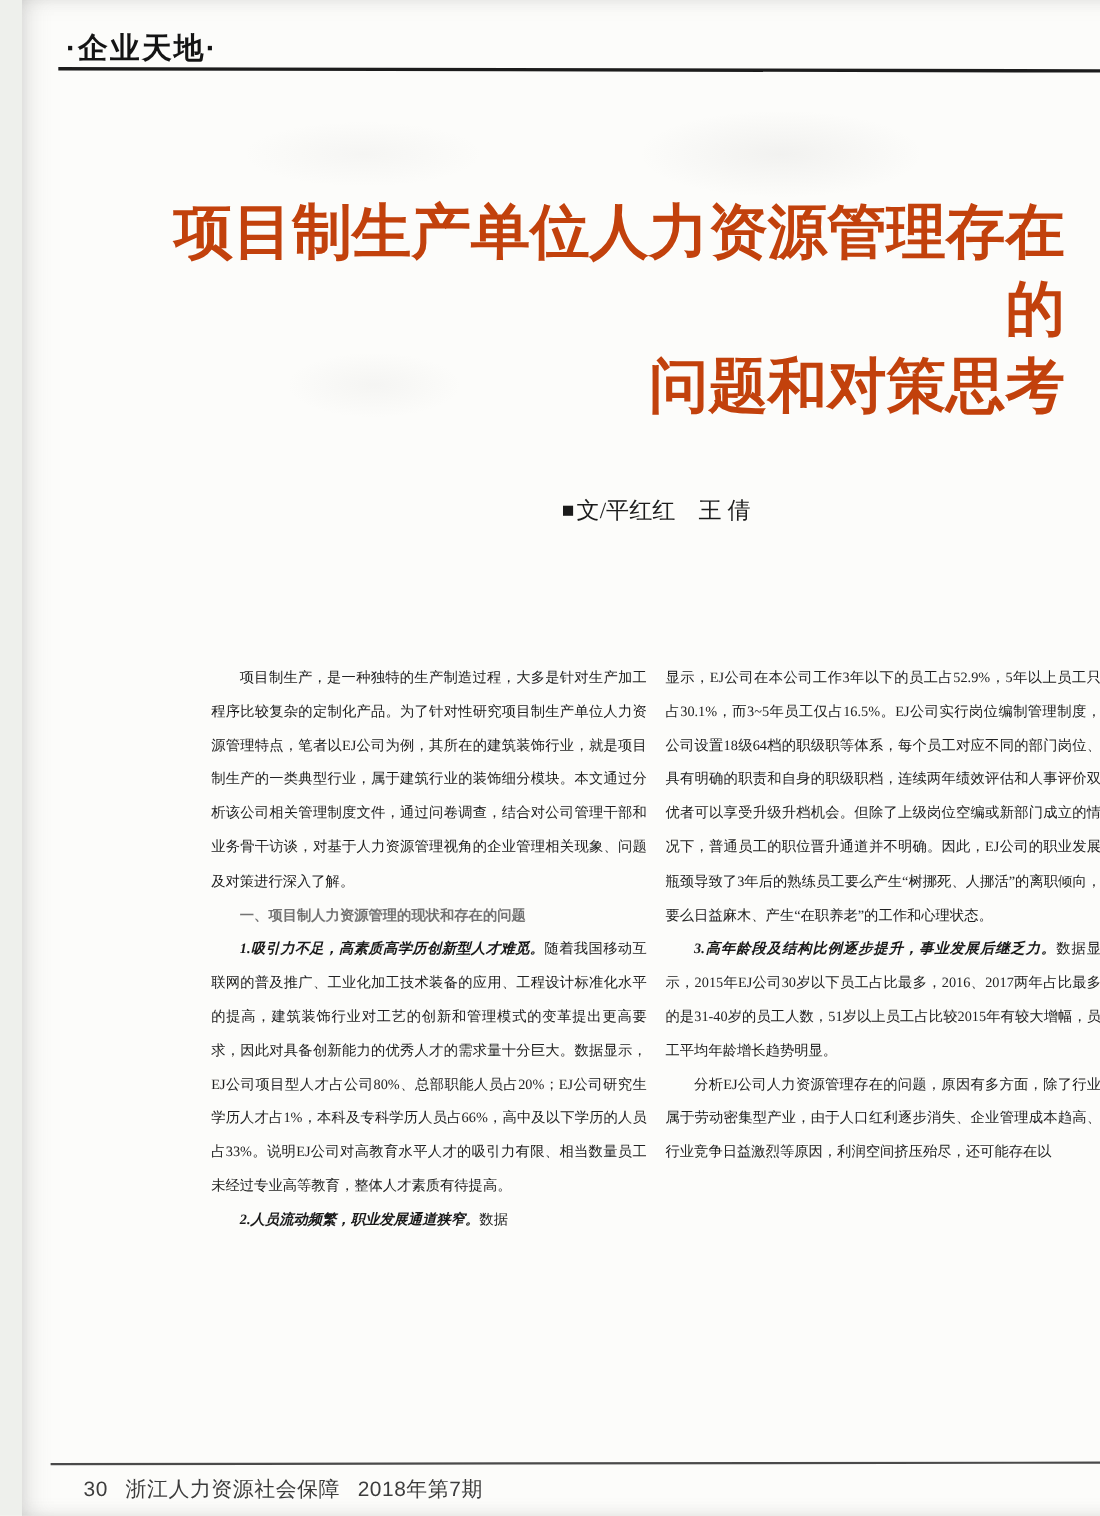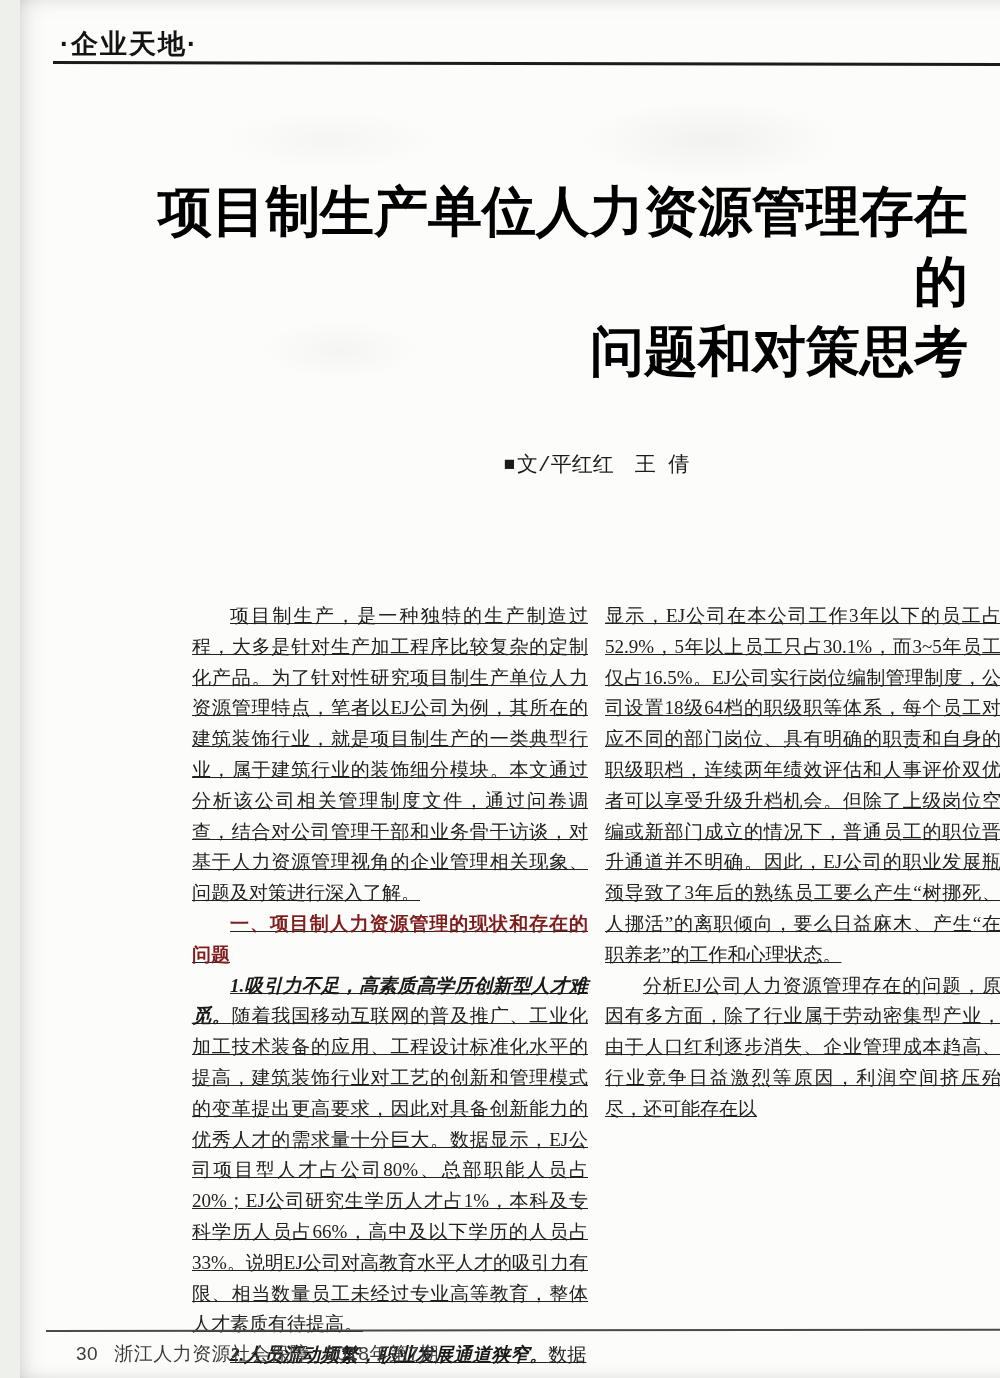--- a/index.html
+++ b/index.html
@@ -37,43 +37,42 @@
   .header-rule{
     position:absolute;left:33px;right:6px;top:61px;height:2.5px;
     background:#1c1c1c;transform:rotate(.12deg);transform-origin:left center;
   }
 
   .title{
     position:absolute;right:52px;top:176px;left:90px;
     text-align:right;
     font-family:"Liberation Sans", sans-serif;
     font-weight:900;font-size:54px;line-height:70px;
-    color:#000000;letter-spacing:0;
+    color:#c2410c;letter-spacing:0;
   }
 
   .byline{
     position:absolute;left:172px;width:809px;top:450px;
     text-align:center;font-size:21px;color:#1b1b1b;
-    font-family:Liberation Mono, monospace;
+    font-family:Liberation Serif, serif;
   }
   .byline .sq{font-size:19px;position:relative;top:-1px;margin-right:2px;}
 
   .col{
     position:absolute;top:601px;width:396px;
-    font-size:19px;line-height:30.8px;color:#212121;
+    font-size:13px;line-height:30.8px;color:#212121;
     text-align:justify;
-    text-decoration:underline;
   }
   .col-left{left:172px;}
   .col-right{left:585px;}
   .col p{margin:0;text-indent:2em;}
   .col p.noindent{text-indent:0;}
   .col p.heading{
     font-family:"Liberation Sans", sans-serif;
-    font-weight:bold;color:#7f1d1d;
+    font-weight:bold;color:#737373;
   }
   .lead{font-style:italic;font-weight:700;color:#1a1a1a;}
 
   .footer-rule{
     position:absolute;left:26px;right:0;top:1330px;height:2px;
     background:#4a4a4a;transform:rotate(-.08deg);transform-origin:left center;
   }
   .footer{
     position:absolute;left:56px;top:1341px;
     font-family:"Liberation Sans", sans-serif;
@@ -105,20 +104,21 @@
 
   <div class="col col-left">
     <p><span>项目制生产，是一种独特的生产制造过程，大多是针对生产加工程序比较复杂的定制化产品。为了针对性研究项目制生产单位人力资源管理特点，笔者以EJ公司为例，其所在的建筑装饰行业，就是项目制生产的一类典型行业，属于建筑行业的装饰细分模块。本文通过分析该公司相关管理制度文件，通过问卷调查，结合对公司管理干部和业务骨干访谈，对基于人力资源管理视角的企业管理相关现象、问题及对策进行深入了解。</span></p>
     <p class="heading"><span>一、项目制人力资源管理的现状和存在的问题</span></p>
     <p><span class="lead">1.吸引力不足，高素质高学历创新型人才难觅。</span><span>随着我国移动互联网的普及推广、工业化加工技术装备的应用、工程设计标准化水平的提高，建筑装饰行业对工艺的创新和管理模式的变革提出更高要求，因此对具备创新能力的优秀人才的需求量十分巨大。数据显示，EJ公司项目型人才占公司80%、总部职能人员占20%；EJ公司研究生学历人才占1%，本科及专科学历人员占66%，高中及以下学历的人员占33%。说明EJ公司对高教育水平人才的吸引力有限、相当数量员工未经过专业高等教育，整体人才素质有待提高。</span></p>
     <p><span class="lead">2.人员流动频繁，职业发展通道狭窄。</span><span>数据</span></p>
   </div>
 
   <div class="col col-right">
     <p class="noindent"><span>显示，EJ公司在本公司工作3年以下的员工占52.9%，5年以上员工只占30.1%，而3~5年员工仅占16.5%。EJ公司实行岗位编制管理制度，公司设置18级64档的职级职等体系，每个员工对应不同的部门岗位、具有明确的职责和自身的职级职档，连续两年绩效评估和人事评价双优者可以享受升级升档机会。但除了上级岗位空编或新部门成立的情况下，普通员工的职位晋升通道并不明确。因此，EJ公司的职业发展瓶颈导致了3年后的熟练员工要么产生“树挪死、人挪活”的离职倾向，要么日益麻木、产生“在职养老”的工作和心理状态。</span></p>
+    <p><span class="lead">3.高年龄段及结构比例逐步提升，事业发展后继乏力。</span><span>数据显示，2015年EJ公司30岁以下员工占比最多，2016、2017两年占比最多的是31-40岁的员工人数，51岁以上员工占比较2015年有较大增幅，员工平均年龄增长趋势明显。</span></p>
     <p><span>分析EJ公司人力资源管理存在的问题，原因有多方面，除了行业属于劳动密集型产业，由于人口红利逐步消失、企业管理成本趋高、行业竞争日益激烈等原因，利润空间挤压殆尽，还可能存在以</span></p>
   </div>
 
   <div class="footer-rule"></div>
   <div class="footer">
     <span>30</span><span>浙江人力资源社会保障</span><span>2018年第7期</span>
   </div>
 
 </div>
 

